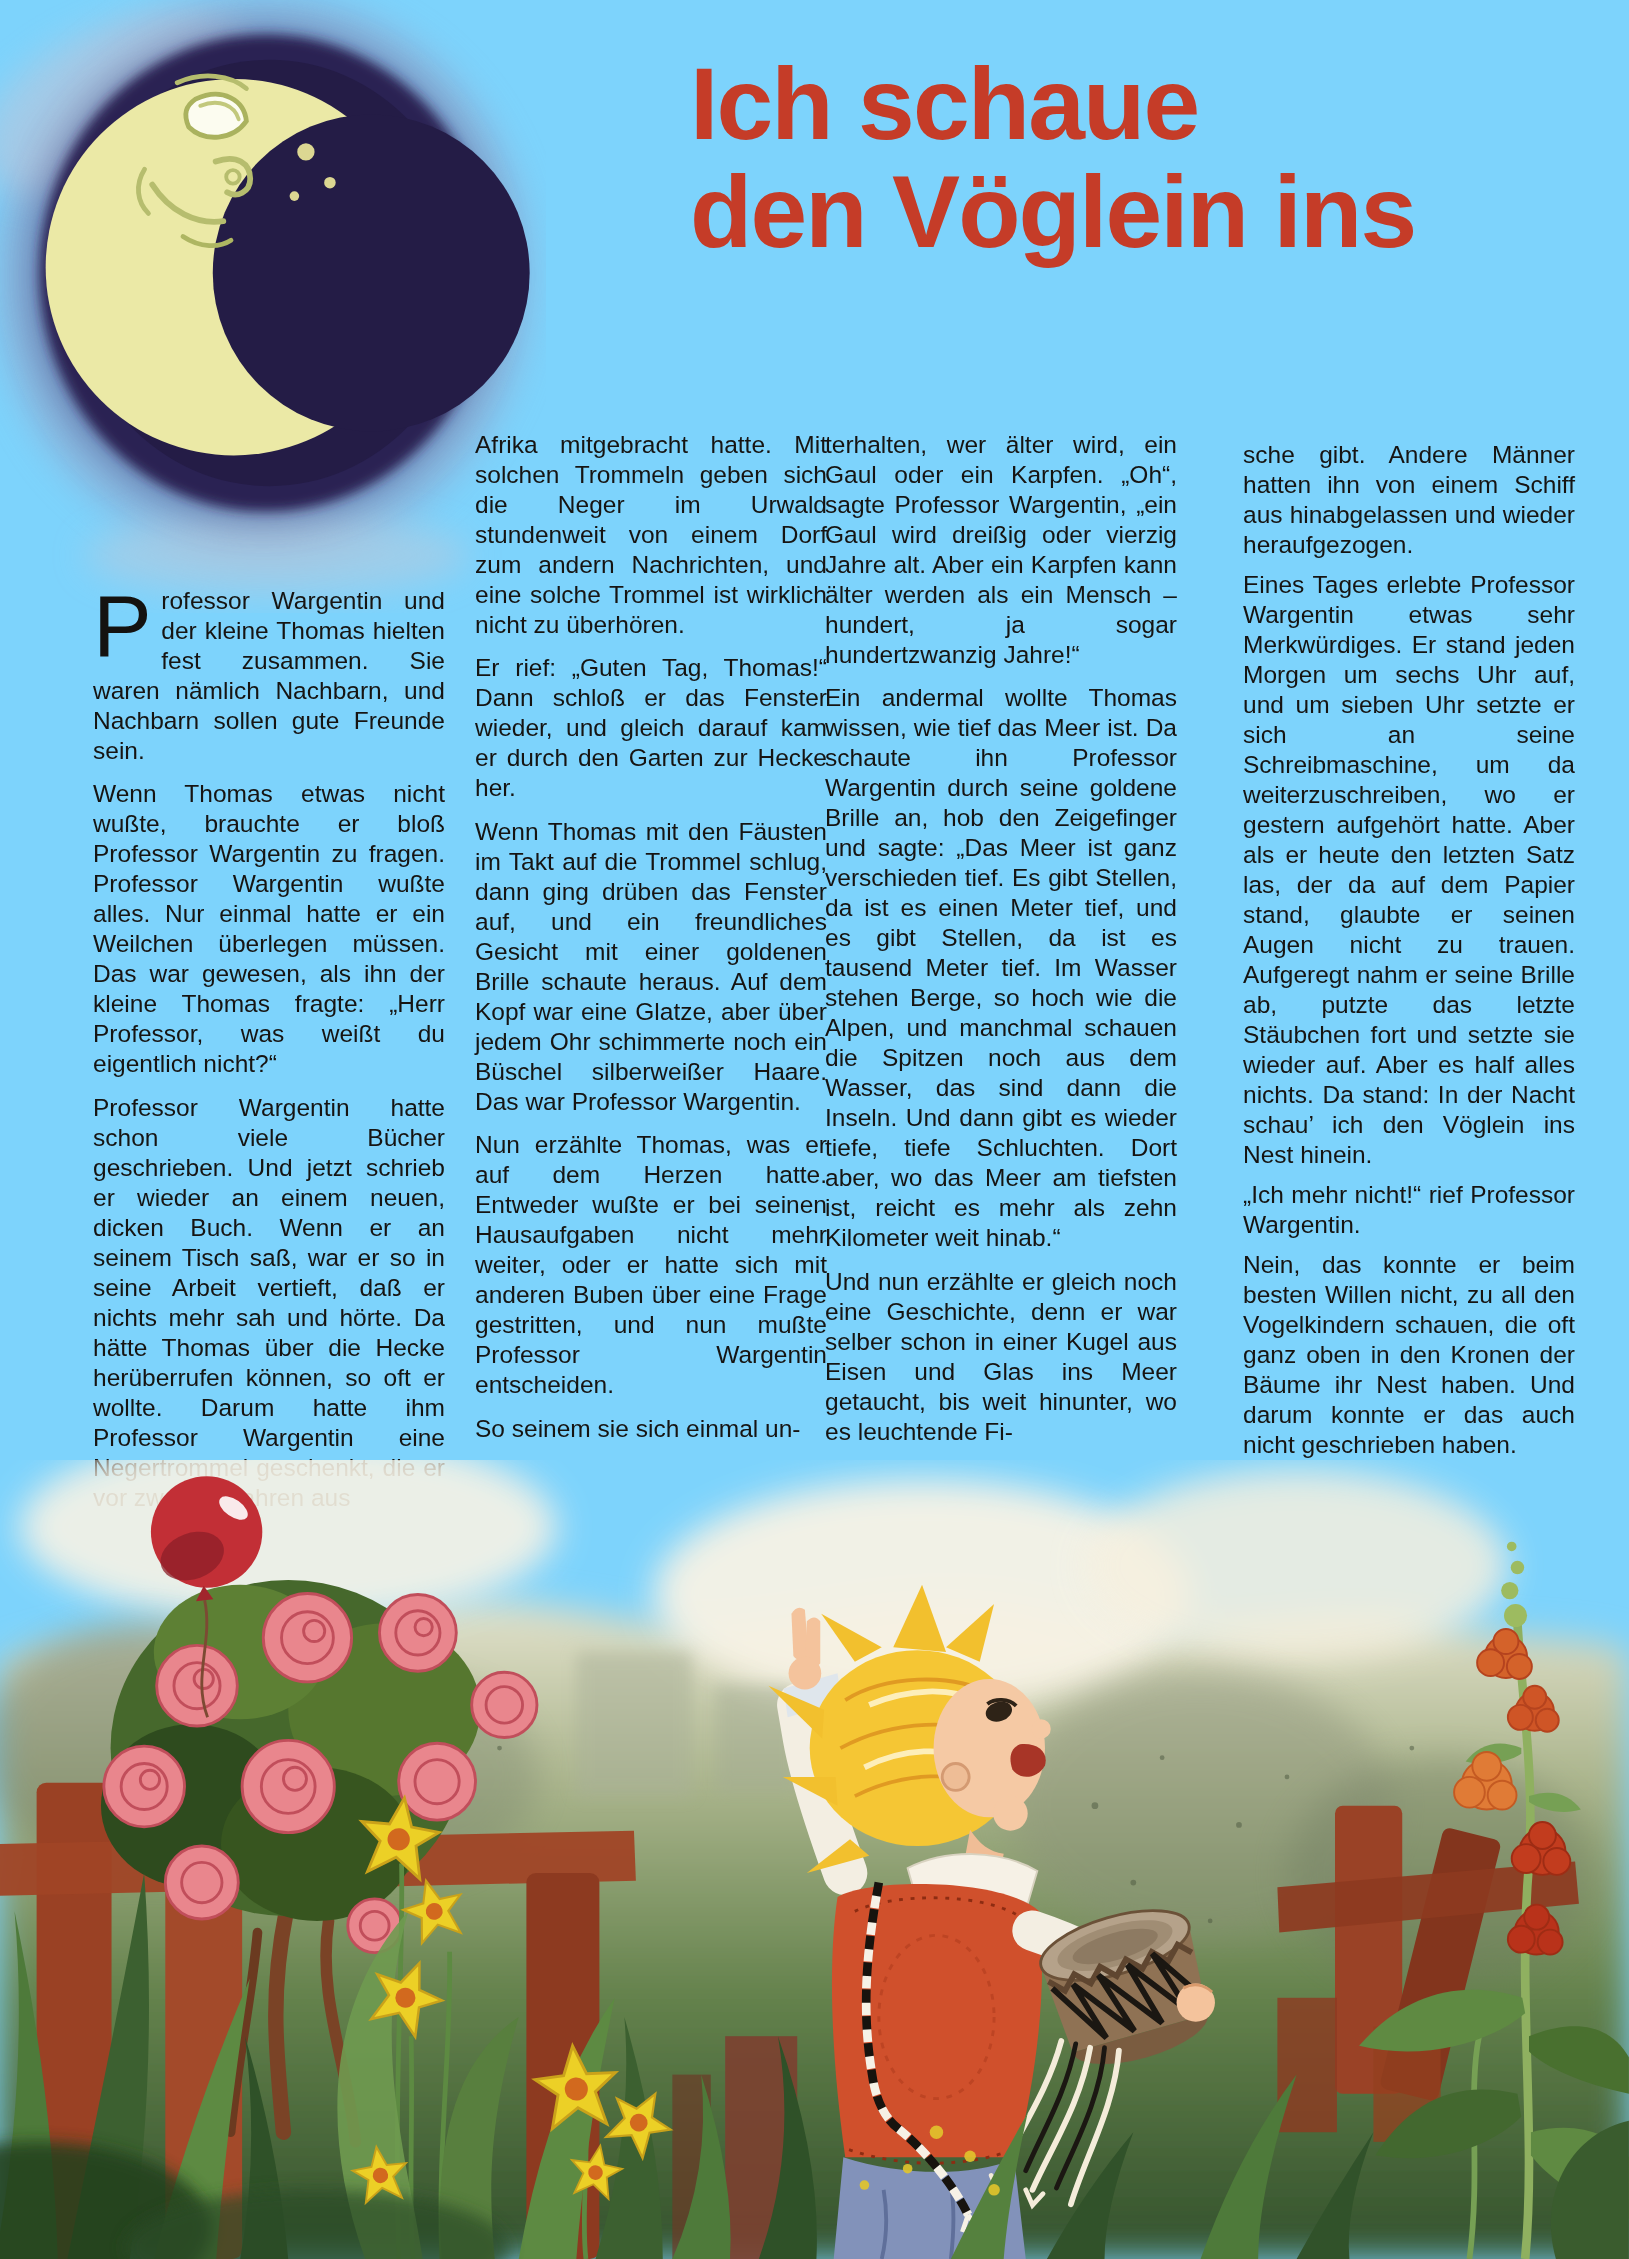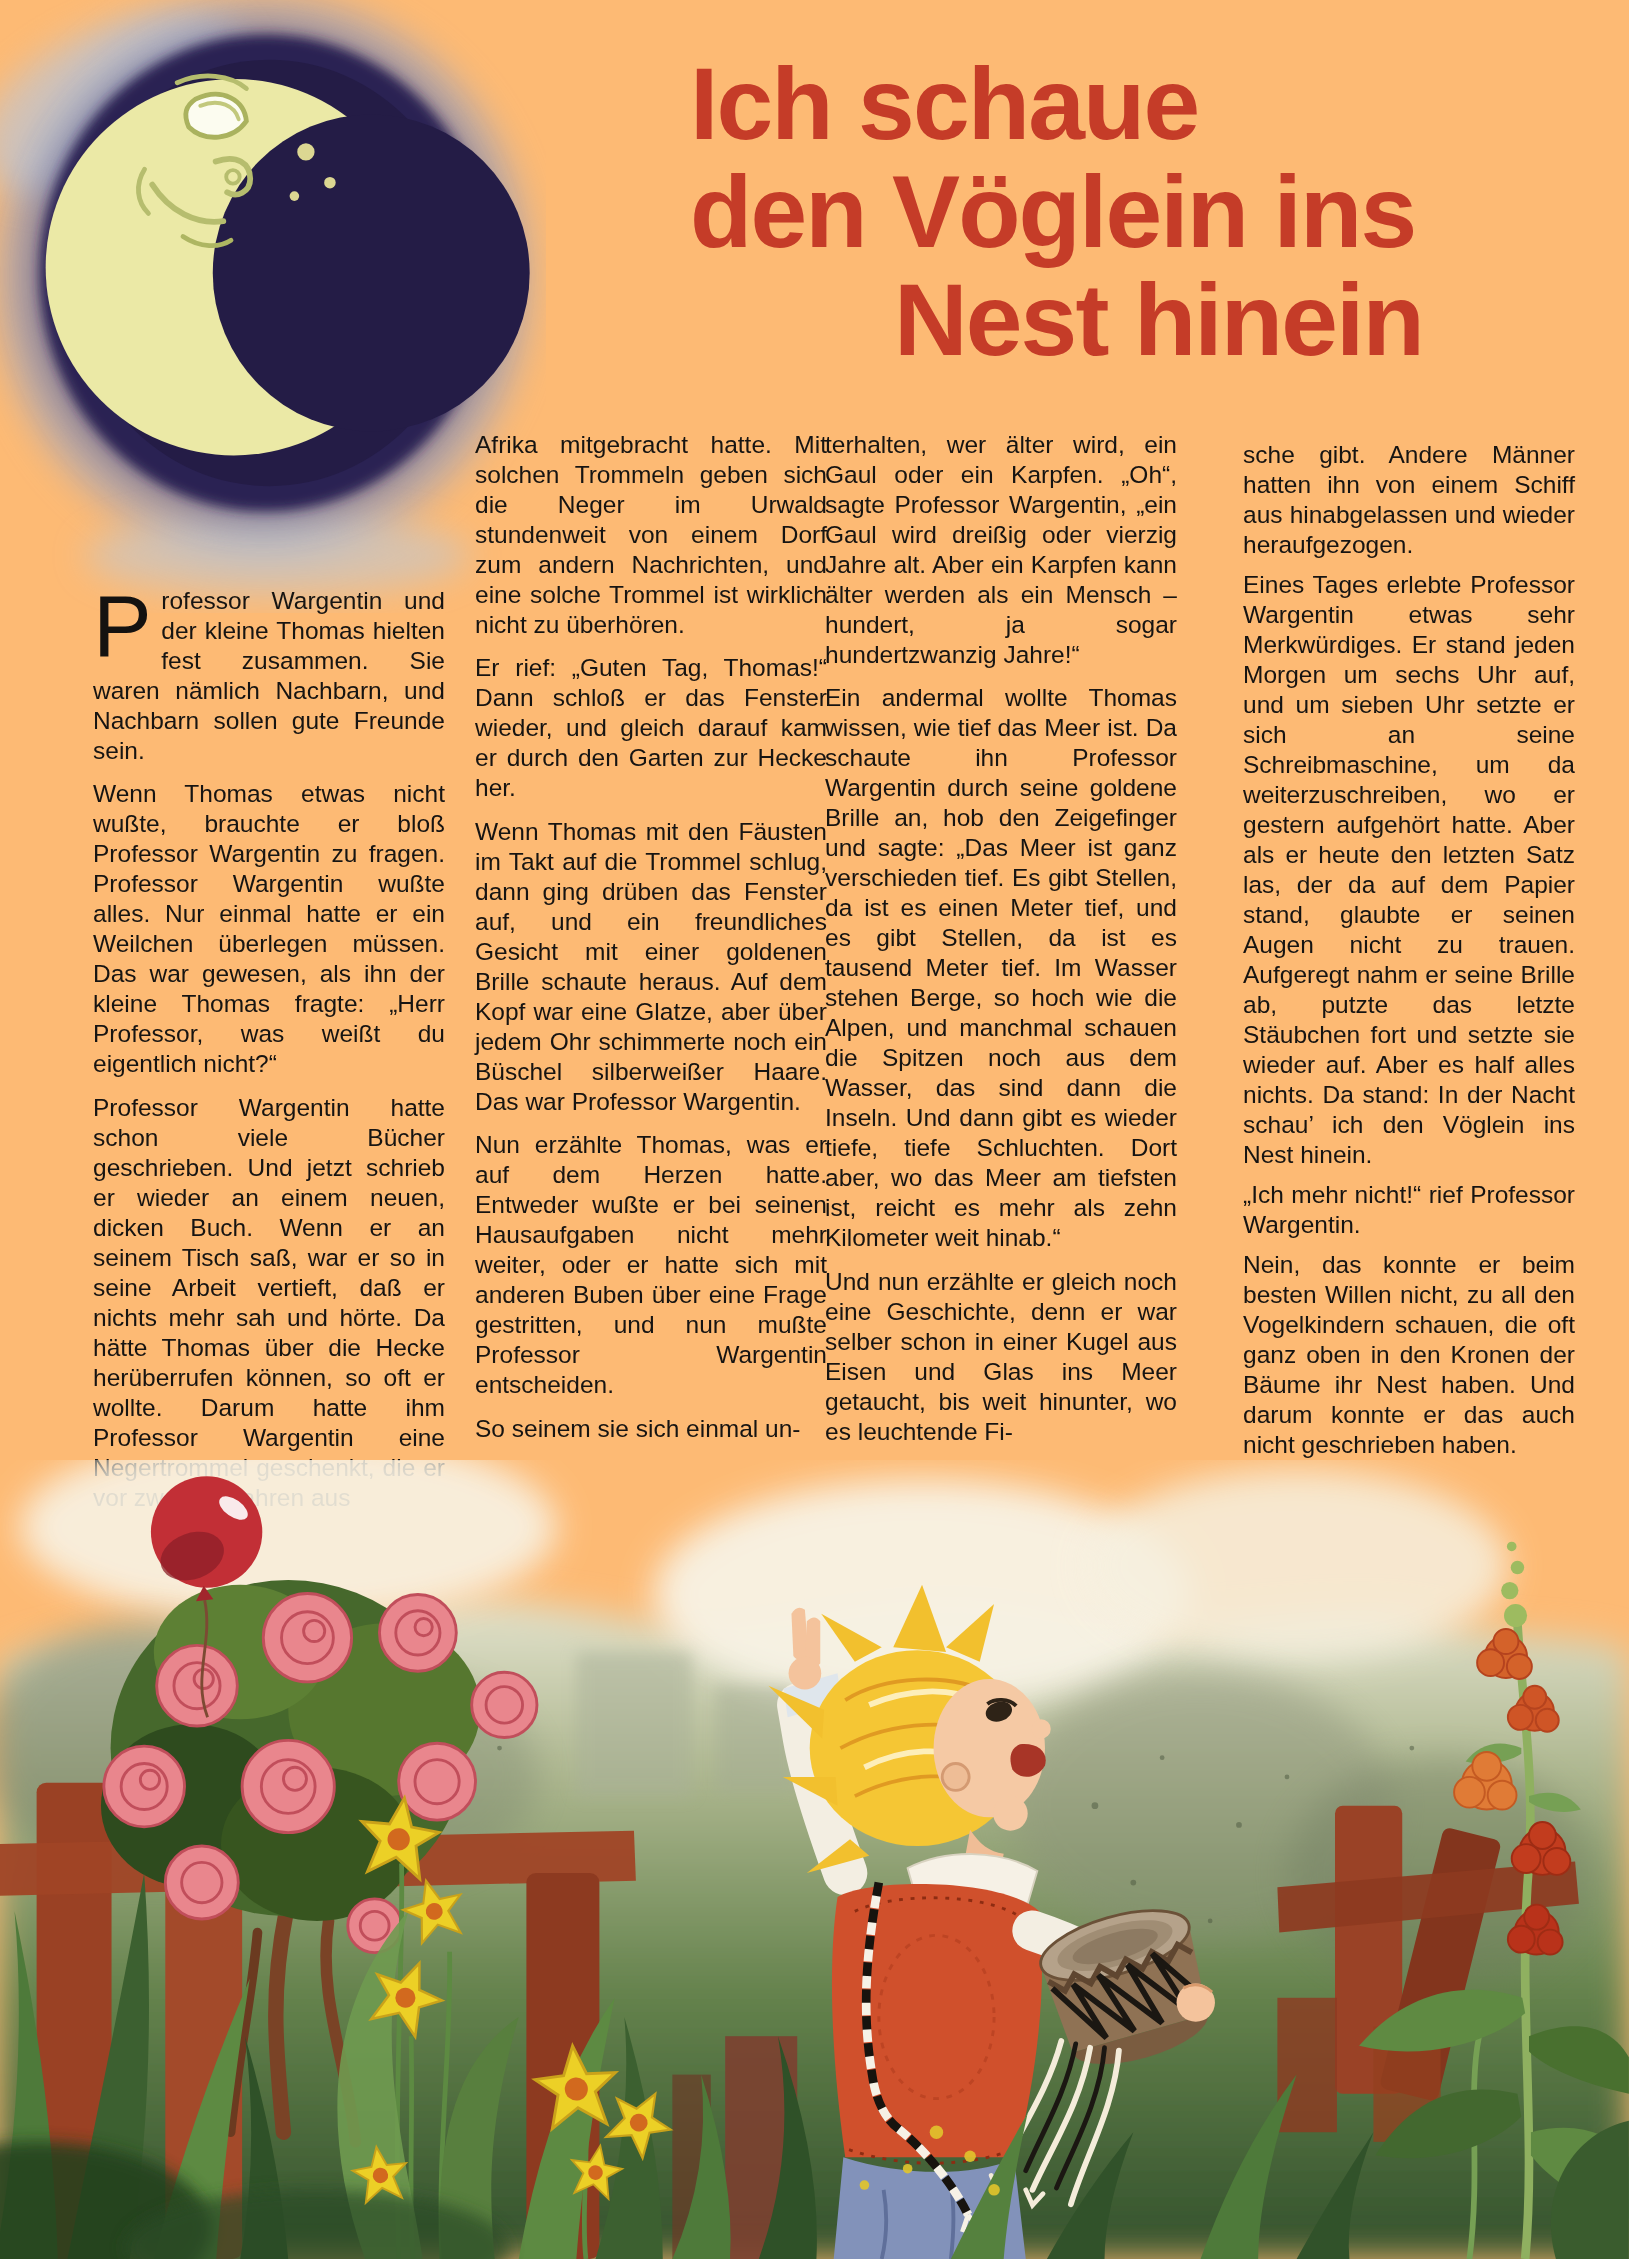--- a/index.html
+++ b/index.html
@@ -1,18 +1,18 @@
 <!DOCTYPE html>
 <html lang="de"><head>
 <meta charset="utf-8">
 <style>
   html,body{margin:0;padding:0;}
   .page{
     position:relative;width:1629px;height:2260px;overflow:hidden;
-    background:#fdba74;
+    background:#7dd3fc;
     font-family:"Liberation Sans","DejaVu Sans",sans-serif;
     color:#161412;
   }
   .moon-svg{position:absolute;left:-11.5px;top:-21px;pointer-events:none;}
   .title{
     position:absolute;left:690px;top:50px;width:797px;
     font-weight:700;font-size:102px;line-height:108px;letter-spacing:-1.9px;
     color:#c53c28;
   }
   .title .t3{margin-left:204px;}
@@ -68,21 +68,20 @@
       <circle cx="254" cy="206" r="7" fill="none" stroke="#b6bd6e" stroke-width="4"></circle>
       <path d="M170,214 C188,242 216,256 244,252" fill="none" stroke="#b6bd6e" stroke-width="6" stroke-linecap="round"></path>
       <path d="M162,198 C152,214 154,232 166,244" fill="none" stroke="#b6bd6e" stroke-width="5" stroke-linecap="round"></path>
       <path d="M202,268 C220,280 240,280 252,272" fill="none" stroke="#aeb662" stroke-width="5" stroke-linecap="round"></path>
     </g>
   </svg>
 
   <header class="title">
     <div class="t1">Ich schaue</div>
     <div class="t2">den Vöglein ins</div>
-    <div class="t3">Nest hinein</div>
   </header>
 
   <main>
     <div class="col col1">
       <p><span class="dropcap">P</span><span>rofessor Wargentin und der kleine Thomas hielten fest zusammen. Sie waren nämlich Nachbarn, und Nachbarn sollen gute Freunde sein.</span></p>
       <p>Wenn Thomas etwas nicht wußte, brauchte er bloß Professor Wargentin zu fragen. Professor Wargentin wußte alles. Nur einmal hatte er ein Weilchen überlegen müssen. Das war gewesen, als ihn der kleine Thomas fragte: „Herr Professor, was weißt du eigentlich nicht?“</p>
       <p>Professor Wargentin hatte schon viele Bücher geschrieben. Und jetzt schrieb er wieder an einem neuen, dicken Buch. Wenn er an seinem Tisch saß, war er so in seine Arbeit vertieft, daß er nichts mehr sah und hörte. Da hätte Thomas über die Hecke herüberrufen können, so oft er wollte. Darum hatte ihm Professor Wargentin eine Negertrommel geschenkt, die er vor zwanzig Jahren aus</p>
     </div>
     <div class="col col2">
       <p>Afrika mitgebracht hatte. Mit solchen Trommeln geben sich die Neger im Urwald stundenweit von einem Dorf zum andern Nachrichten, und eine solche Trommel ist wirklich nicht zu überhören.</p>

